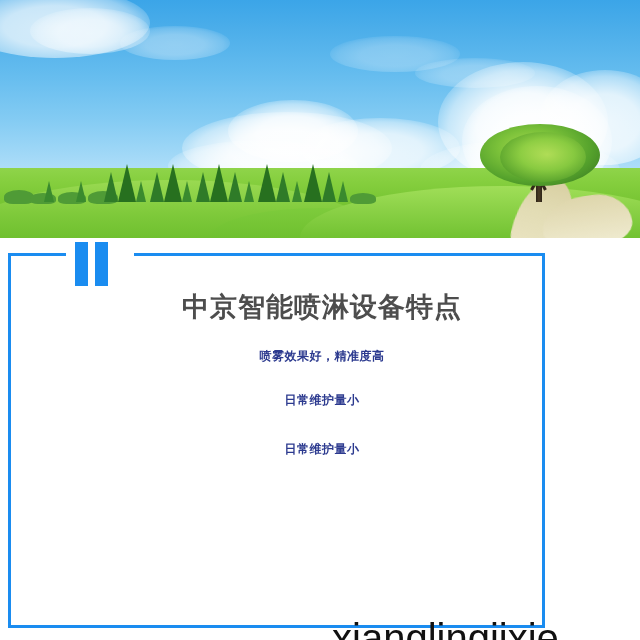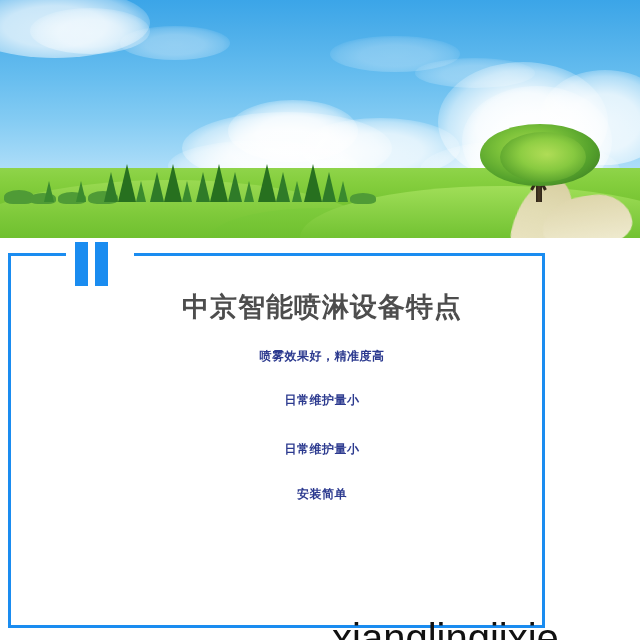--- a/index.html
+++ b/index.html
@@ -366,20 +366,19 @@
       <div class="bar b1"></div>
       <div class="bar b2"></div>
     </div>
 
     <div id="title">中京智能喷淋设备特点</div>
 
     <div id="features">
       <div class="feature f0">喷雾效果好，精准度高</div>
       <div class="feature f1">日常维护量小</div>
       <div class="feature f2">日常维护量小</div>
-      <div class="feature f3">安装简单</div>
     </div>
 
   </div>
 
   <div id="watermark">xianglingjixie.</div>
 
 </div>
 
 </body></html>

